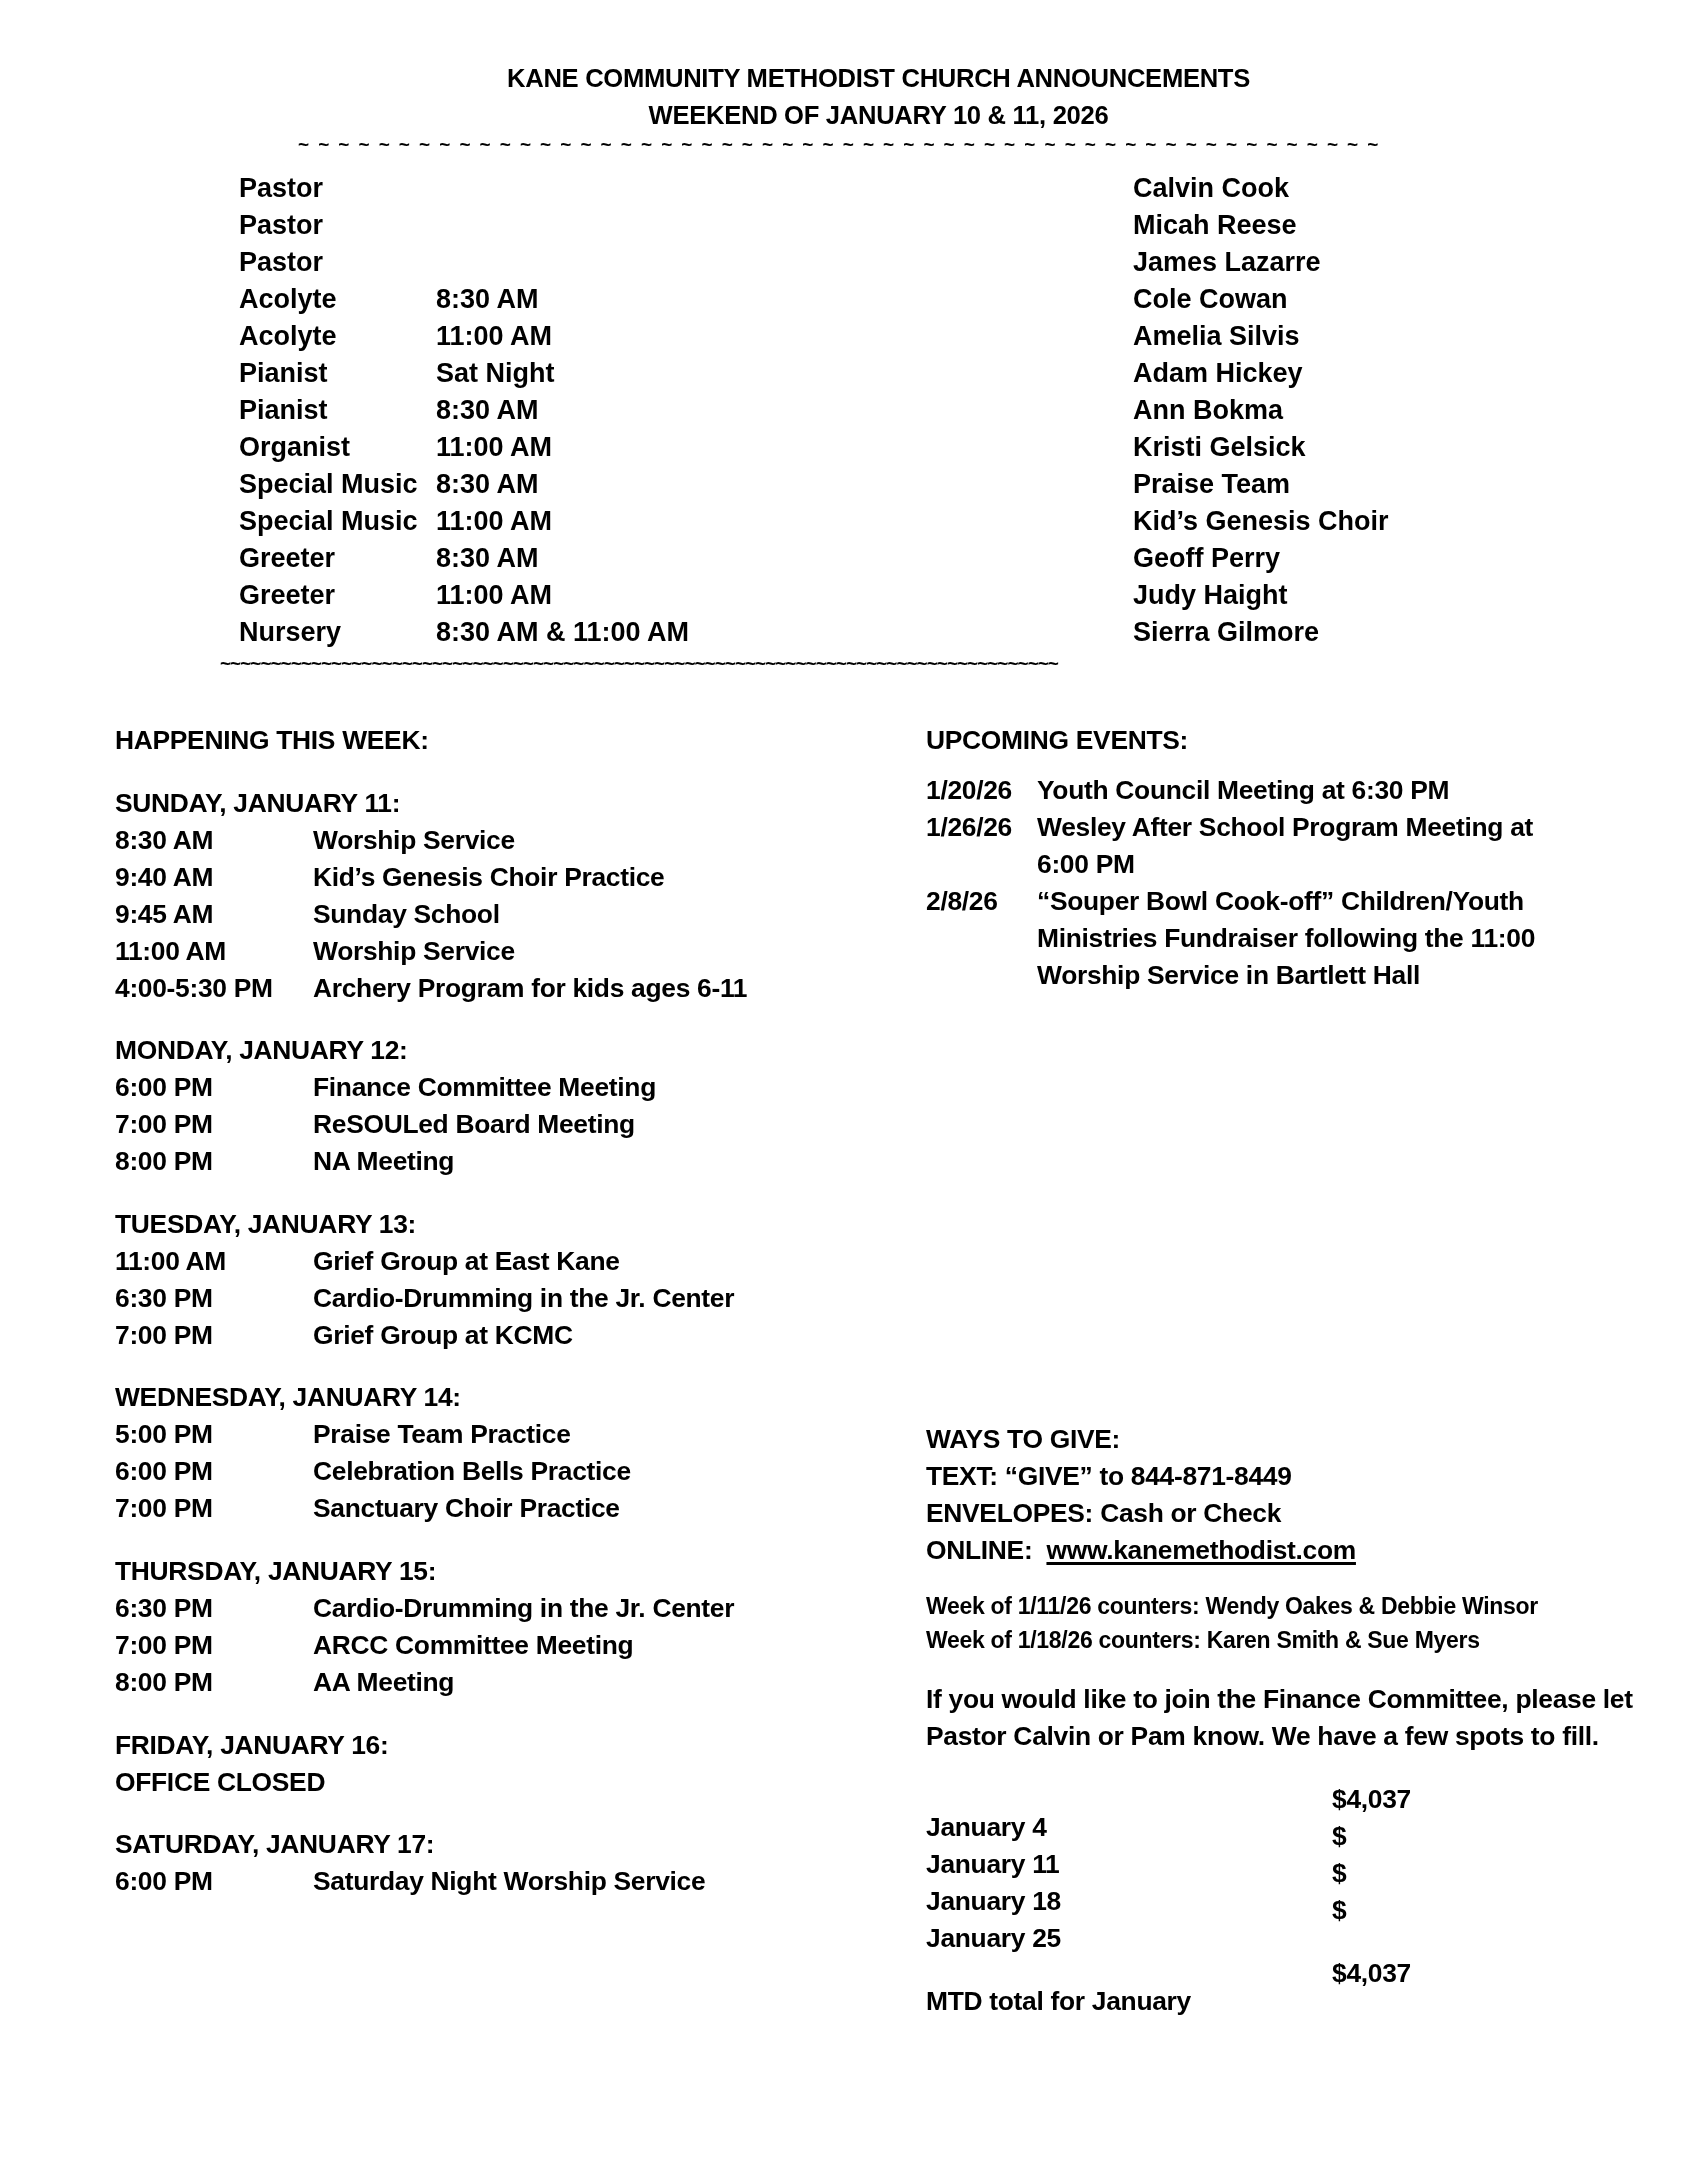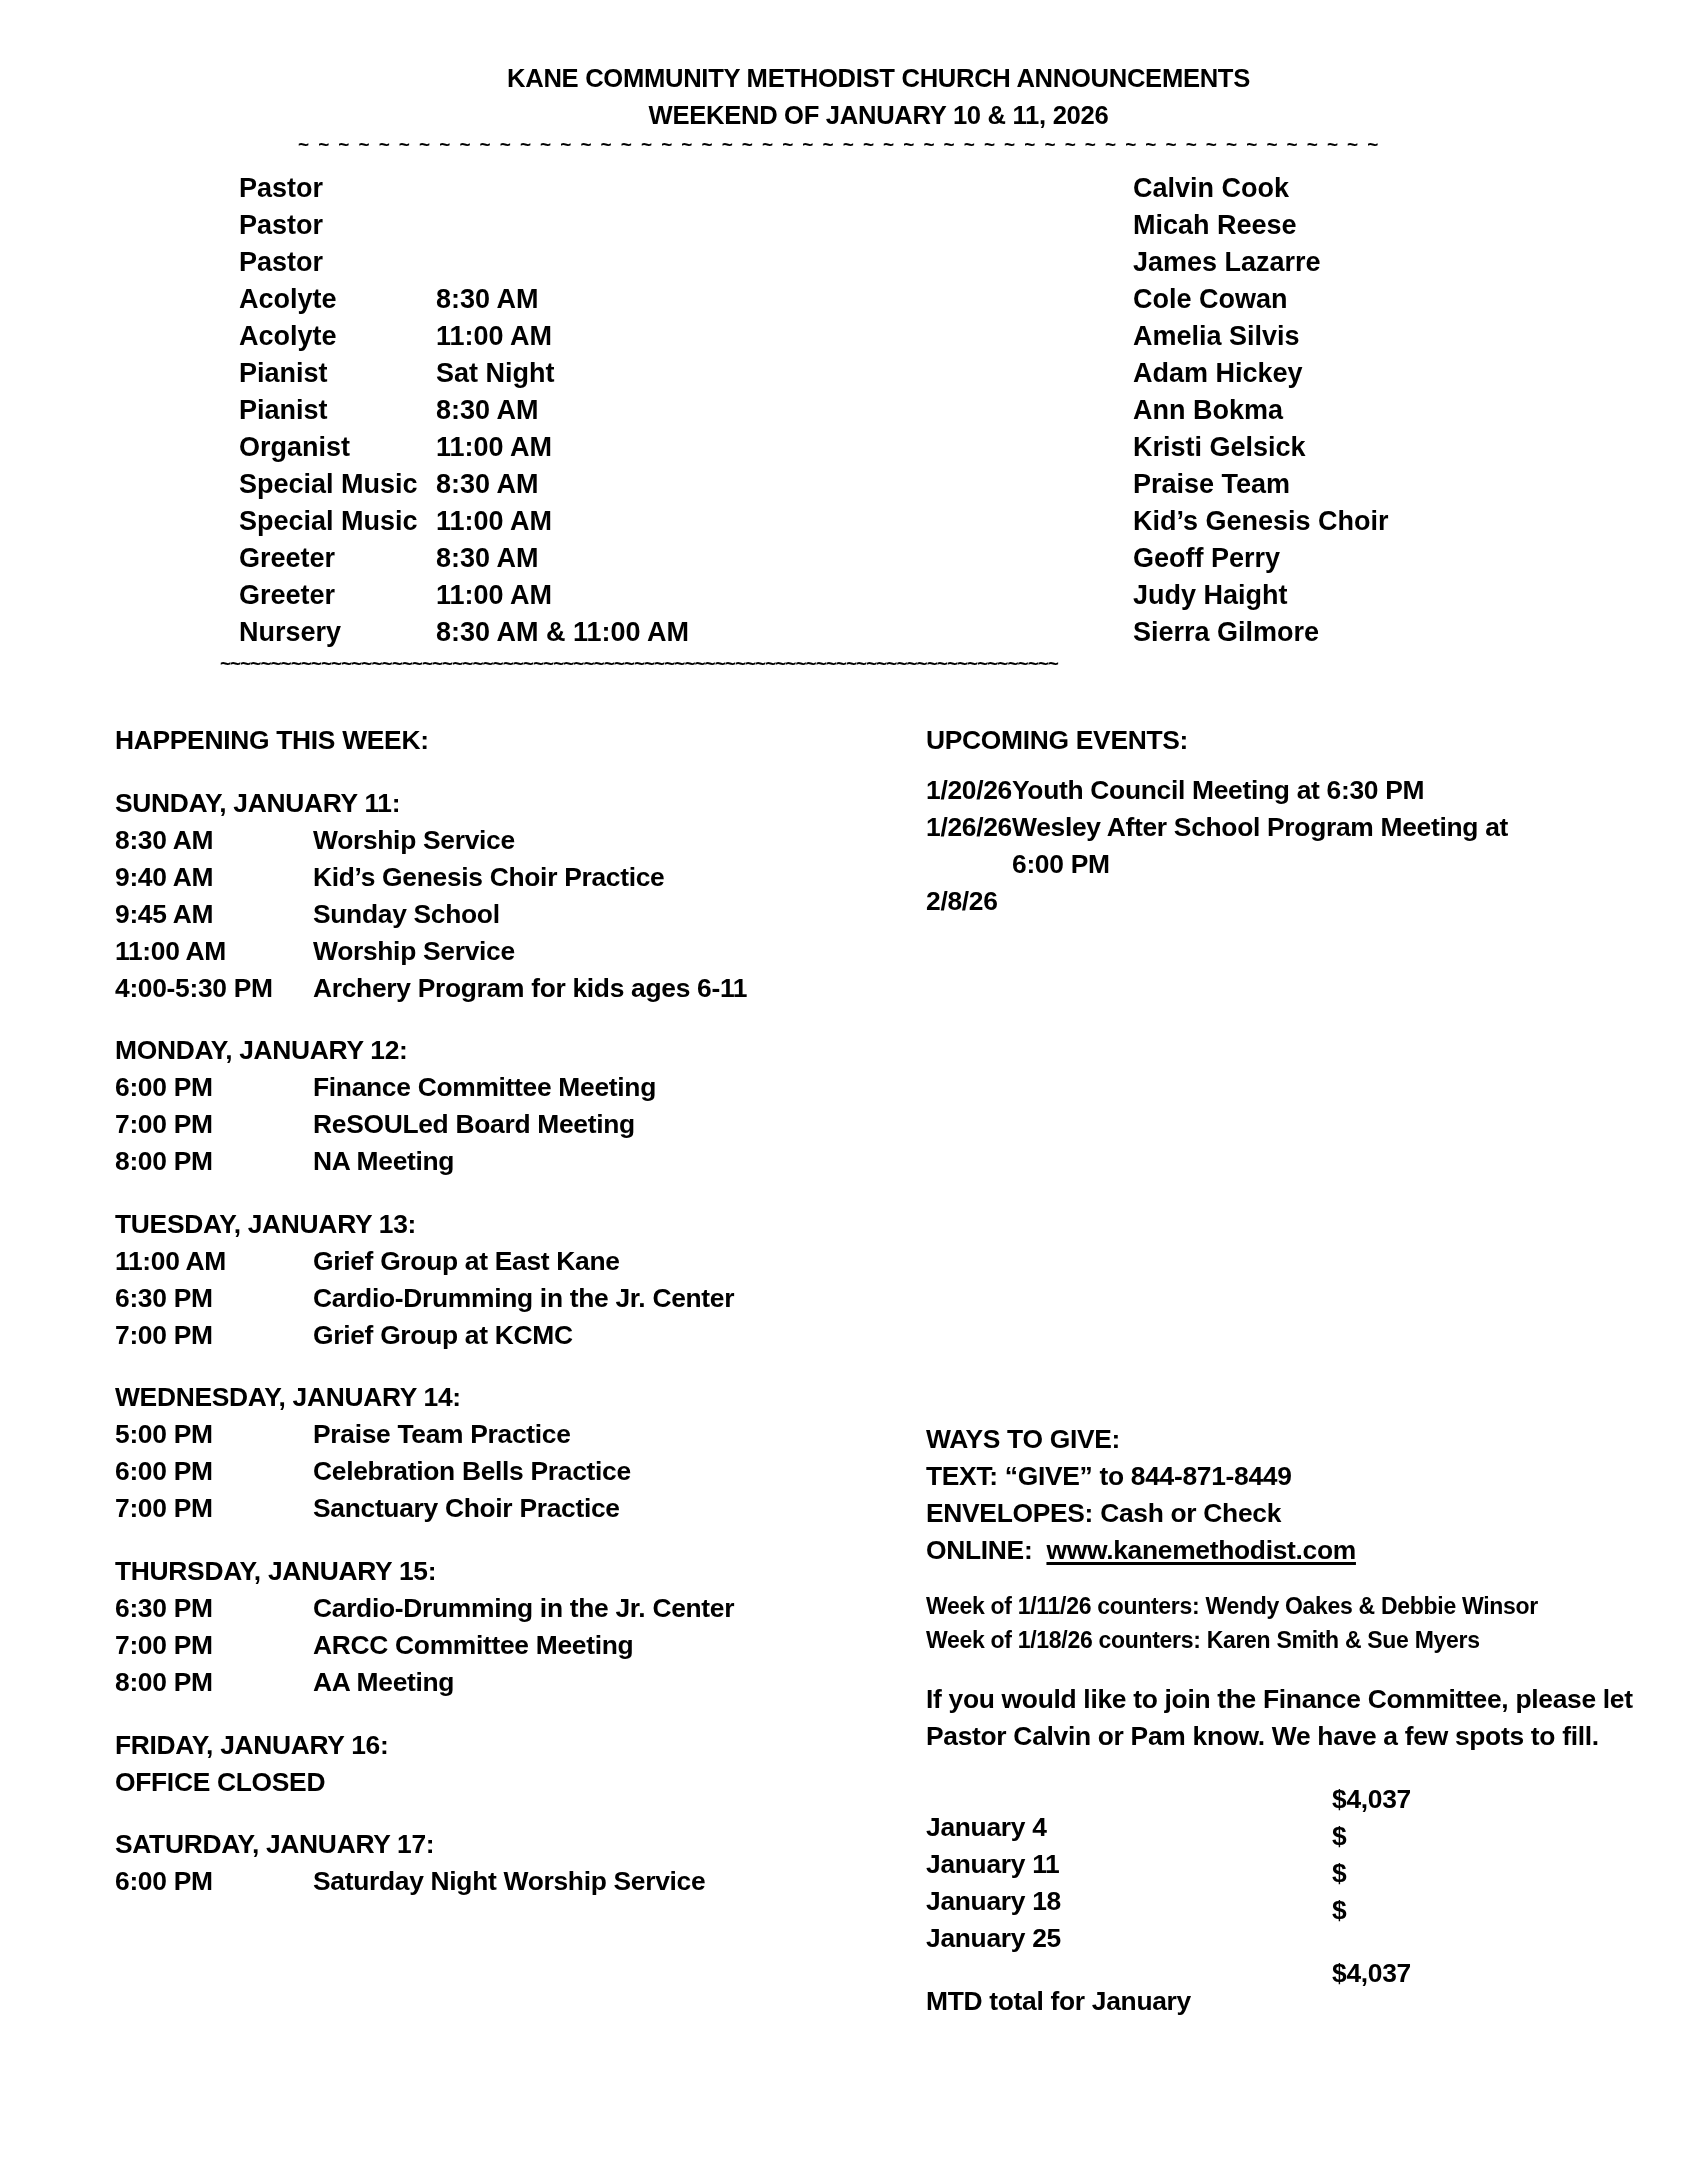--- a/index.html
+++ b/index.html
@@ -24,21 +24,21 @@
   .right-col { left: 890px; top: 722px; width: 733px; }
   .heading { height: 37px; line-height: 37px; white-space: nowrap; }
   .heading .u { text-decoration-thickness: 2.6px; text-underline-offset: 3.4px; }
   .row { position: relative; height: 37px; line-height: 37px; white-space: nowrap; }
   .row .t { position: absolute; left: 0; }
   .row .d { position: absolute; left: 198px; }
   .para { line-height: 37px; }
   .gap-sm { height: 25.6px; }
   .up-row { position: relative; line-height: 37px; }
   .up-row .dt { position: absolute; left: 0; top: 0; text-align: center; }
-  .up-row .desc { margin-left: 86px; width: 528px; }
+  .up-row .desc { margin-left: 111px; width: 528px; }
   .link { text-decoration: underline; text-decoration-thickness: 2.6px; text-underline-offset: 3.4px; cursor: pointer; }
   .small { font-size: 23px; line-height: 34px; }
   .money-row { position: relative; height: 37px; line-height: 37px; }
   .money-row .m-label { position: absolute; left: 0; margin-top: 28px; }
   .money-row .m-val { position: absolute; left: 394px; margin-left: 12px; }
   sup { font-size: 60%; line-height: 0; }
 </style>
 </head>
 <body>
 
@@ -223,20 +223,21 @@
     <div class="up-row">
         <span class="dt">1/20/26</span>
         <div class="desc">Youth Council Meeting at 6:30 PM</div>
       </div>
     <div class="up-row">
         <span class="dt">1/26/26</span>
         <div class="desc" style="width:511px;">Wesley After School Program Meeting at 6:00 PM</div>
       </div>
     <div class="up-row">
         <span class="dt">2/8/26</span>
+        <div class="desc">“Souper Bowl Cook-off” Children/Youth Ministries Fundraiser following the 11:00 Worship Service in Bartlett Hall</div>
       </div>
   </div>
 
   <div class="col cond" style="left:890px; top:1421px; width:733px;">
     <div class="heading"><span class="u">WAYS TO GIVE:</span></div>
     <div class="row">
         <span class="t">TEXT: “GIVE” to 844-871-8449</span>
       </div>
     <div class="row">
         <span class="t">ENVELOPES: Cash or Check</span>

